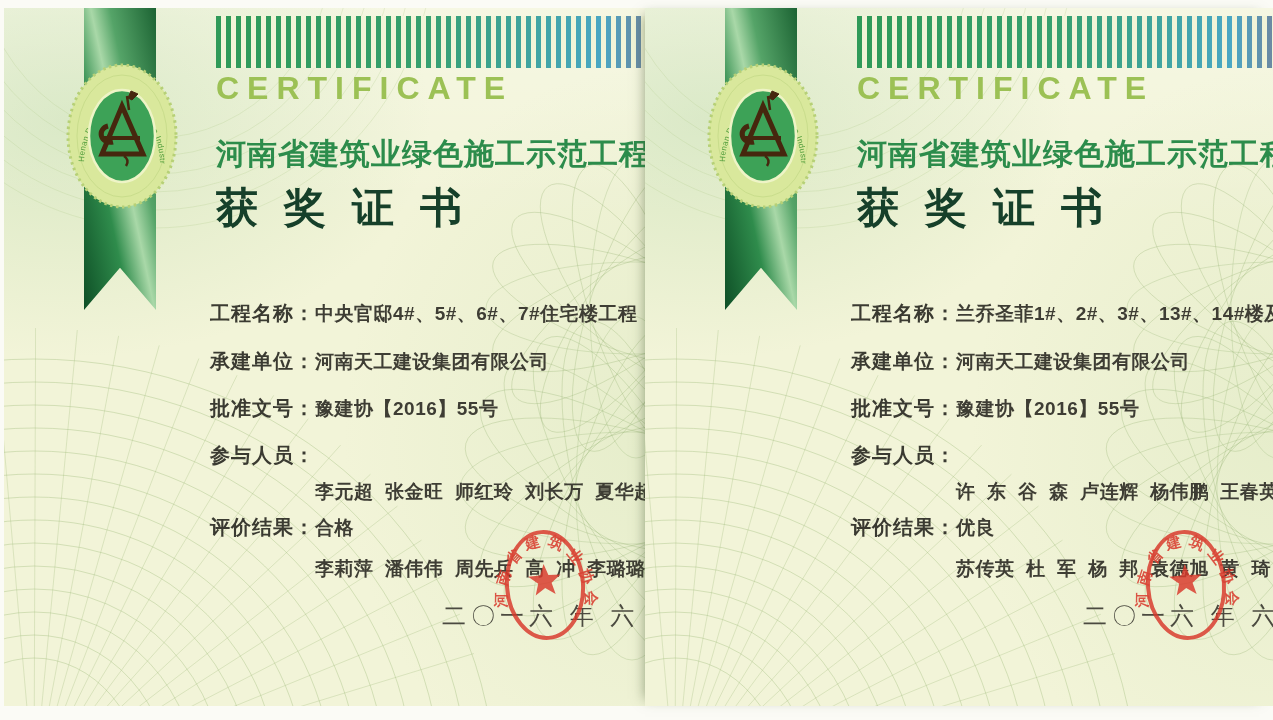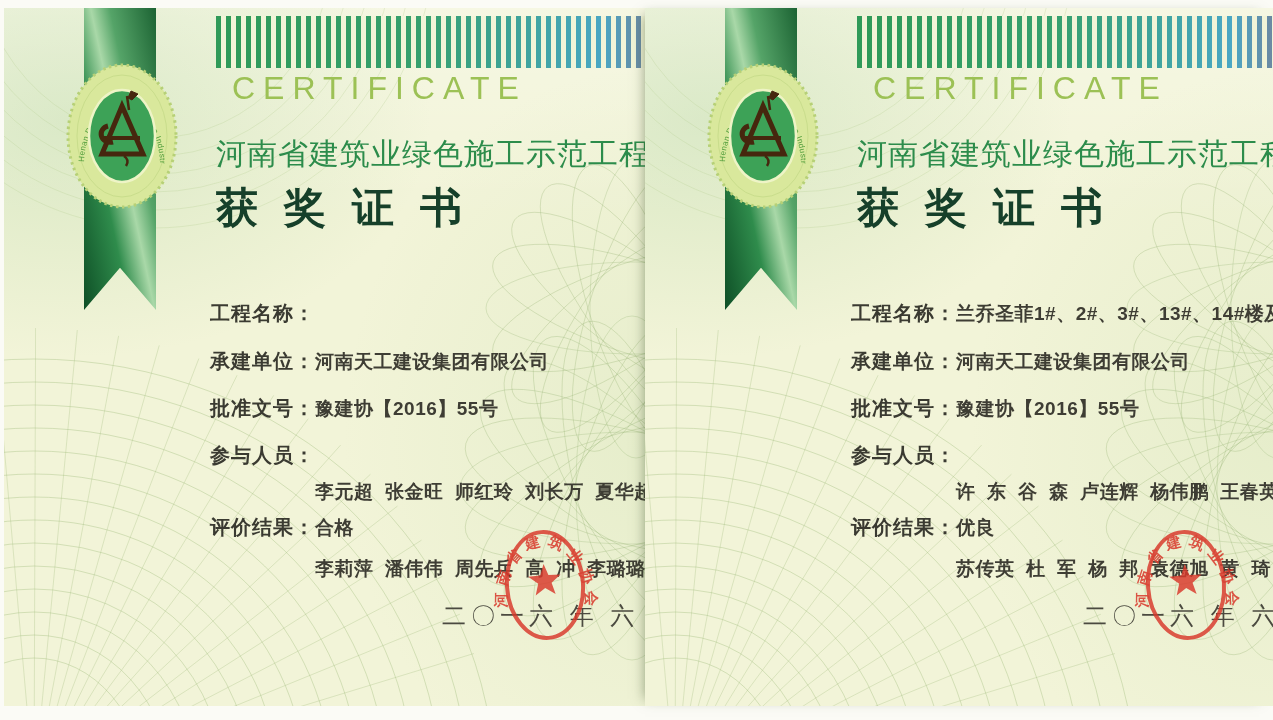--- a/index.html
+++ b/index.html
@@ -24,25 +24,25 @@
   
   .stripes{
     position:absolute;top:8px;height:52px;left:212px;right:0;
     background-image:
       repeating-linear-gradient(90deg, transparent 0 5px, #f2f4d8 5px 10px),
       linear-gradient(90deg,#2f9a58 0%,#36a06e 48%,#3fa49e 72%,#4aa7c4 90%,#6d88a2 100%);
   }
 
   .cert-en{
     position:absolute;top:62px;left:212px;
-    font-size:32px;letter-spacing:8px;font-weight:400;color:#9cc155;margin-left:16px;
+    font-size:32px;letter-spacing:8px;font-weight:700;color:#9cc155;
   }
   .cert-title{
     position:absolute;top:126px;left:212px;
-    font-size:30px;font-weight:normal;letter-spacing:1px;color:#2c8c4b;white-space:nowrap;
+    font-size:30px;font-weight:bold;letter-spacing:1px;color:#2c8c4b;white-space:nowrap;
   }
   .cert-sub{
     position:absolute;top:172px;left:212px;
     font-size:42px;font-weight:bold;letter-spacing:26px;color:#16402a;white-space:nowrap;
   }
 
   .row{position:absolute;left:206px;white-space:pre;display:flex;align-items:flex-start;justify-content:space-between;}
   .lbl{font-size:20px;font-weight:bold;color:#3a3a31;letter-spacing:1px;flex:0 0 auto;}
   .val{font-size:19px;font-weight:600;color:#3e3d34;padding-top:1px;letter-spacing:.5px;}
   .vals .val{display:block;}
@@ -150,20 +150,21 @@
       <path d="M58 94 q6 4 2 10" stroke-width="2.5"></path>
     </g>
   </svg>
 
   <div class="cert-en">CERTIFICATE</div>
   <div class="cert-title">河南省建筑业绿色施工示范工程</div>
   <div class="cert-sub">获奖证书</div>
 
   <div class="row" style="top:292px">
     <span class="lbl">工程名称：</span>
+    <span class="val">中央官邸4#、5#、6#、7#住宅楼工程</span>
   </div>
   <div class="row" style="top:340px">
     <span class="lbl">承建单位：</span>
     <span class="val">河南天工建设集团有限公司</span>
   </div>
   <div class="row" style="top:387px">
     <span class="lbl">批准文号：</span>
     <span class="val">豫建协【2016】55号</span>
   </div>
   <div class="row" style="top:434px">

